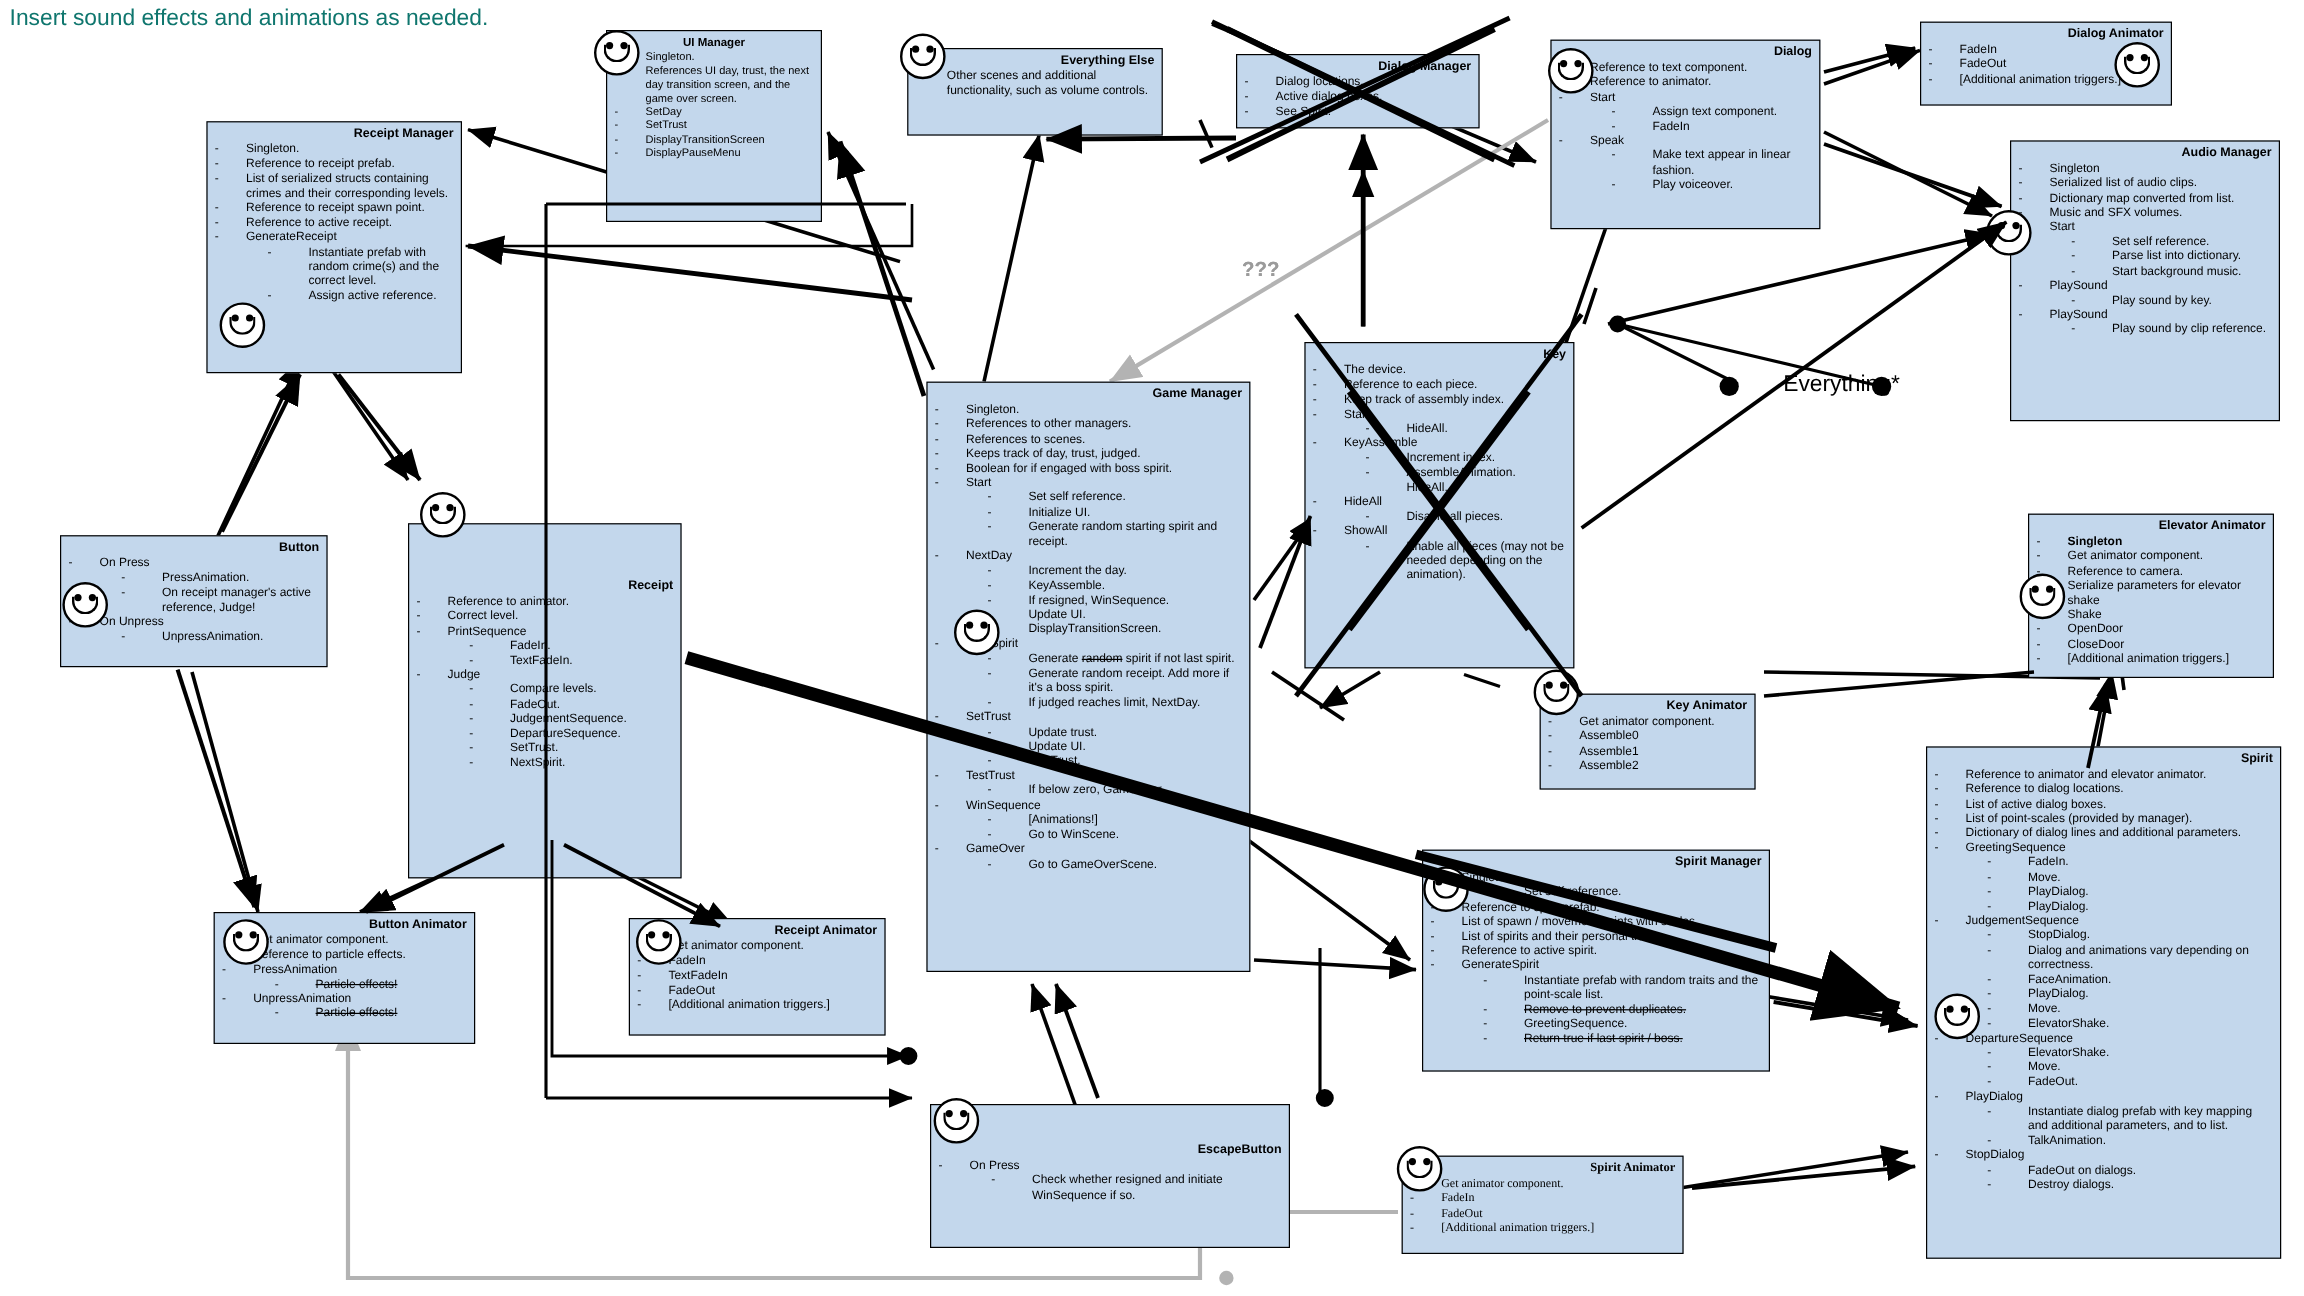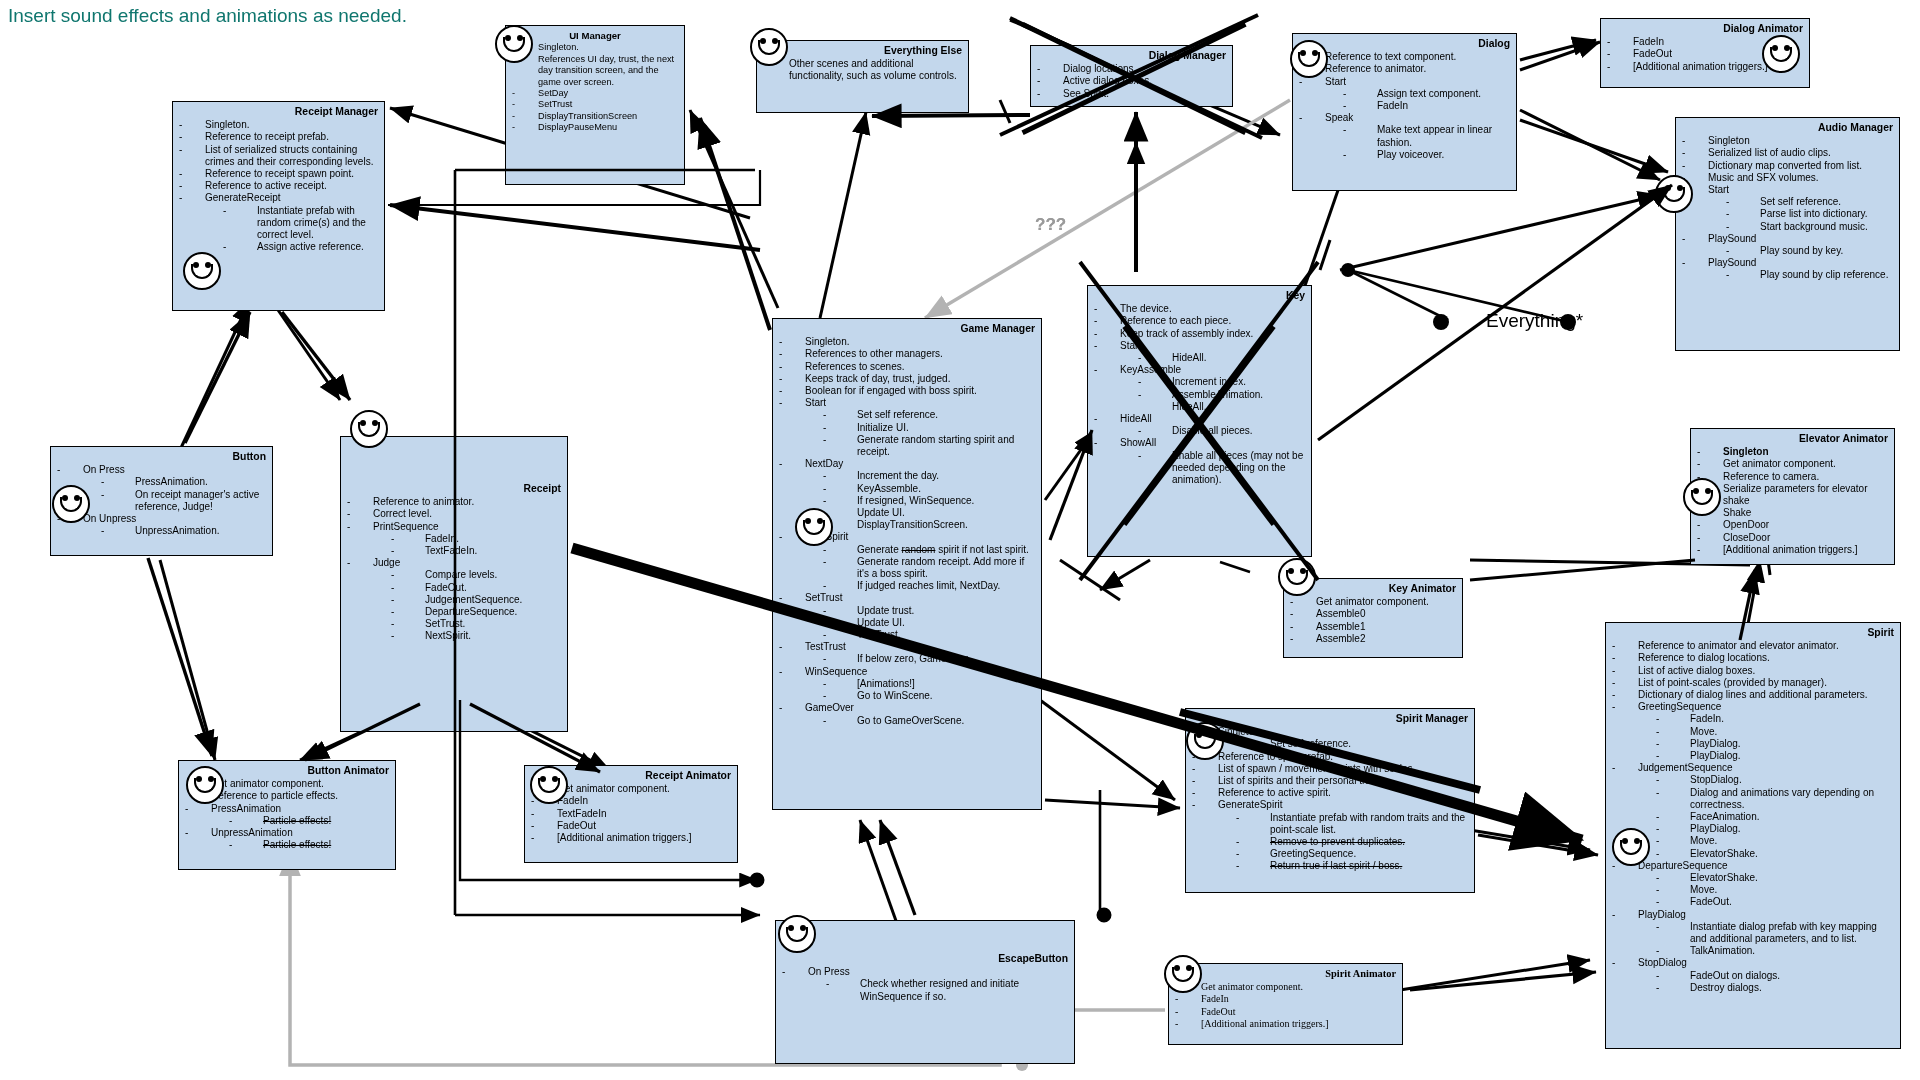--- a/index.html
+++ b/index.html
@@ -1095,21 +1095,21 @@
           </li>
         </ul>
       </div>
   </div>
   <div class="smiley" style="left:1612px;top:828px;">
     <span class="eye l"></span>
       <span class="eye r"></span>
       <span class="mouth"></span>
     </div>
 
-  <div class="box fs10 pad" id="b-escape-button" style="left:775px;top:920px;width:300px;height:144px;padding-top:32px;">
+  <div class="box fs10 pad" id="b-escape-button" style="left:775px;top:920px;width:300px;height:120px;padding-top:32px;">
     <span class="title">EscapeButton</span>
     <div class="body">
         <ul class="lvl1">
           <li>
             <span class="dash">-</span>
             <span class="txt">On Press</span>
           </li>
         </ul>
         <ul class="lvl2">
           <li>

